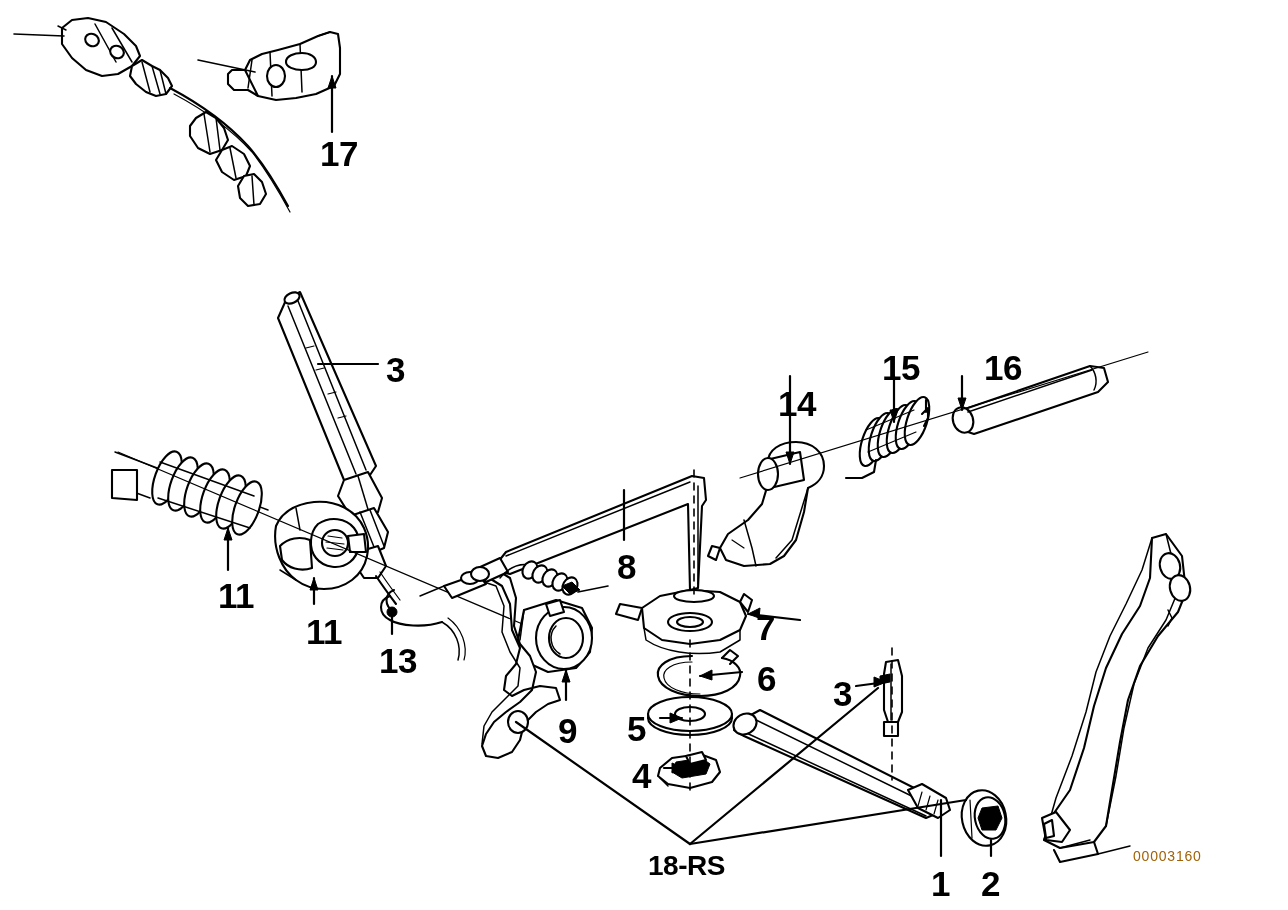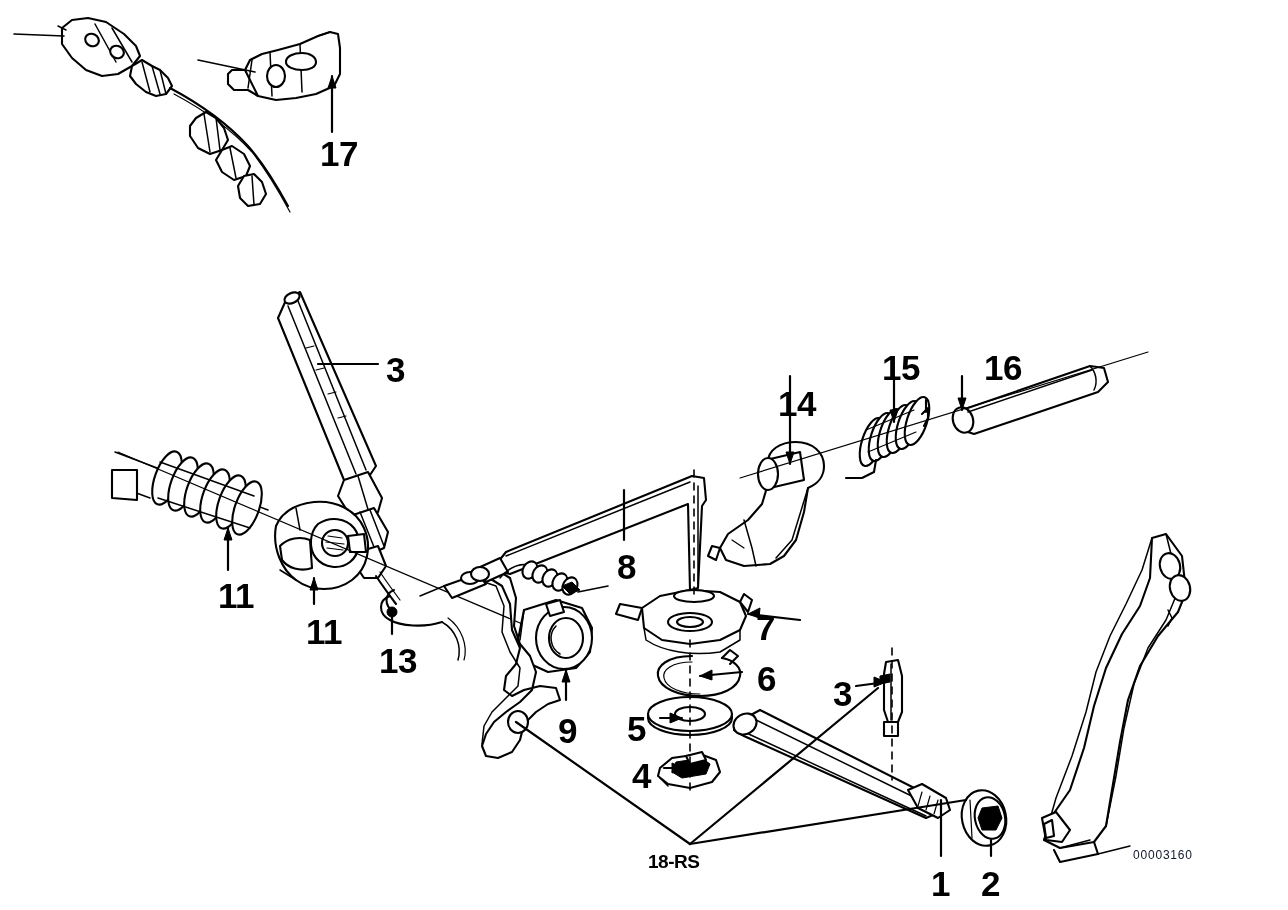--- a/index.html
+++ b/index.html
@@ -32,23 +32,23 @@
     font-weight: bold;
     font-size: 35px;
     line-height: 1;
     color: #000000;
     white-space: nowrap;
     letter-spacing: -0.5px;
   }
   .part-number {
     position: absolute;
     font-family: "Liberation Sans", sans-serif;
-    font-size: 12px;
+    font-size: 14px;
     letter-spacing: 0.8px;
-    color: #0f172a;
+    color: #a16207;
     white-space: nowrap;
   }
 </style>
 </head>
 <body>
 
 <div id="diagram-root">
 
   <svg id="diagram-svg" viewBox="0 0 1288 910" xmlns="http://www.w3.org/2000/svg">
     <defs>
@@ -384,17 +384,17 @@
   <div class="callout-label" style="left:617px; top:549px;">8</div>
   <div class="callout-label" style="left:558px; top:713px;">9</div>
   <div class="callout-label" style="left:306px; top:614px;">11</div>
   <div class="callout-label" style="left:208px; top:578px;margin-left:10px;">11</div>
   <div class="callout-label" style="left:386px; top:352px;">3</div>
   <div class="callout-label" style="left:379px; top:643px;">13</div>
   <div class="callout-label" style="left:778px; top:350px;margin-top:36px;">14</div>
   <div class="callout-label" style="left:882px; top:350px;">15</div>
   <div class="callout-label" style="left:948px; top:350px;margin-left:36px;">16</div>
   <div class="callout-label" style="left:320px; top:136px;">17</div>
-  <div class="callout-label" style="left:648px; top:852px; font-size:19px;">18-RS</div>
+  <div class="callout-label" style="left:648px; top:852px; font-size:28px;">18-RS</div>
 
   <div class="part-number" style="left:1133px; top:848px;">00003160</div>
 
 </div>
 
 </body></html>

